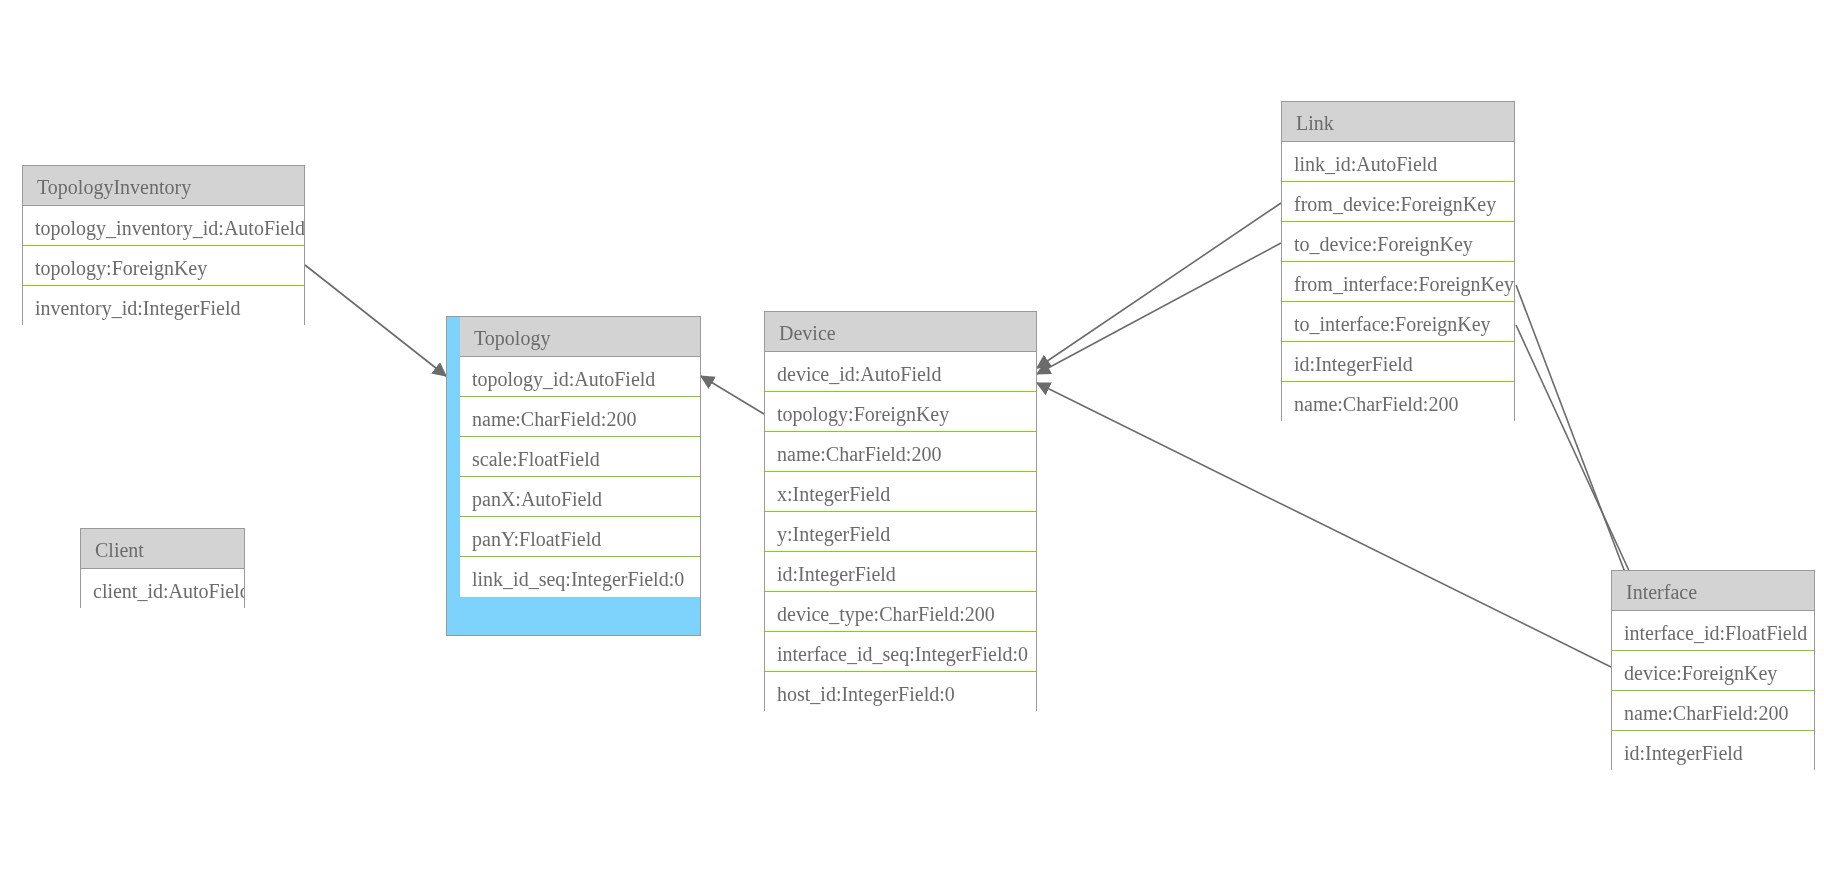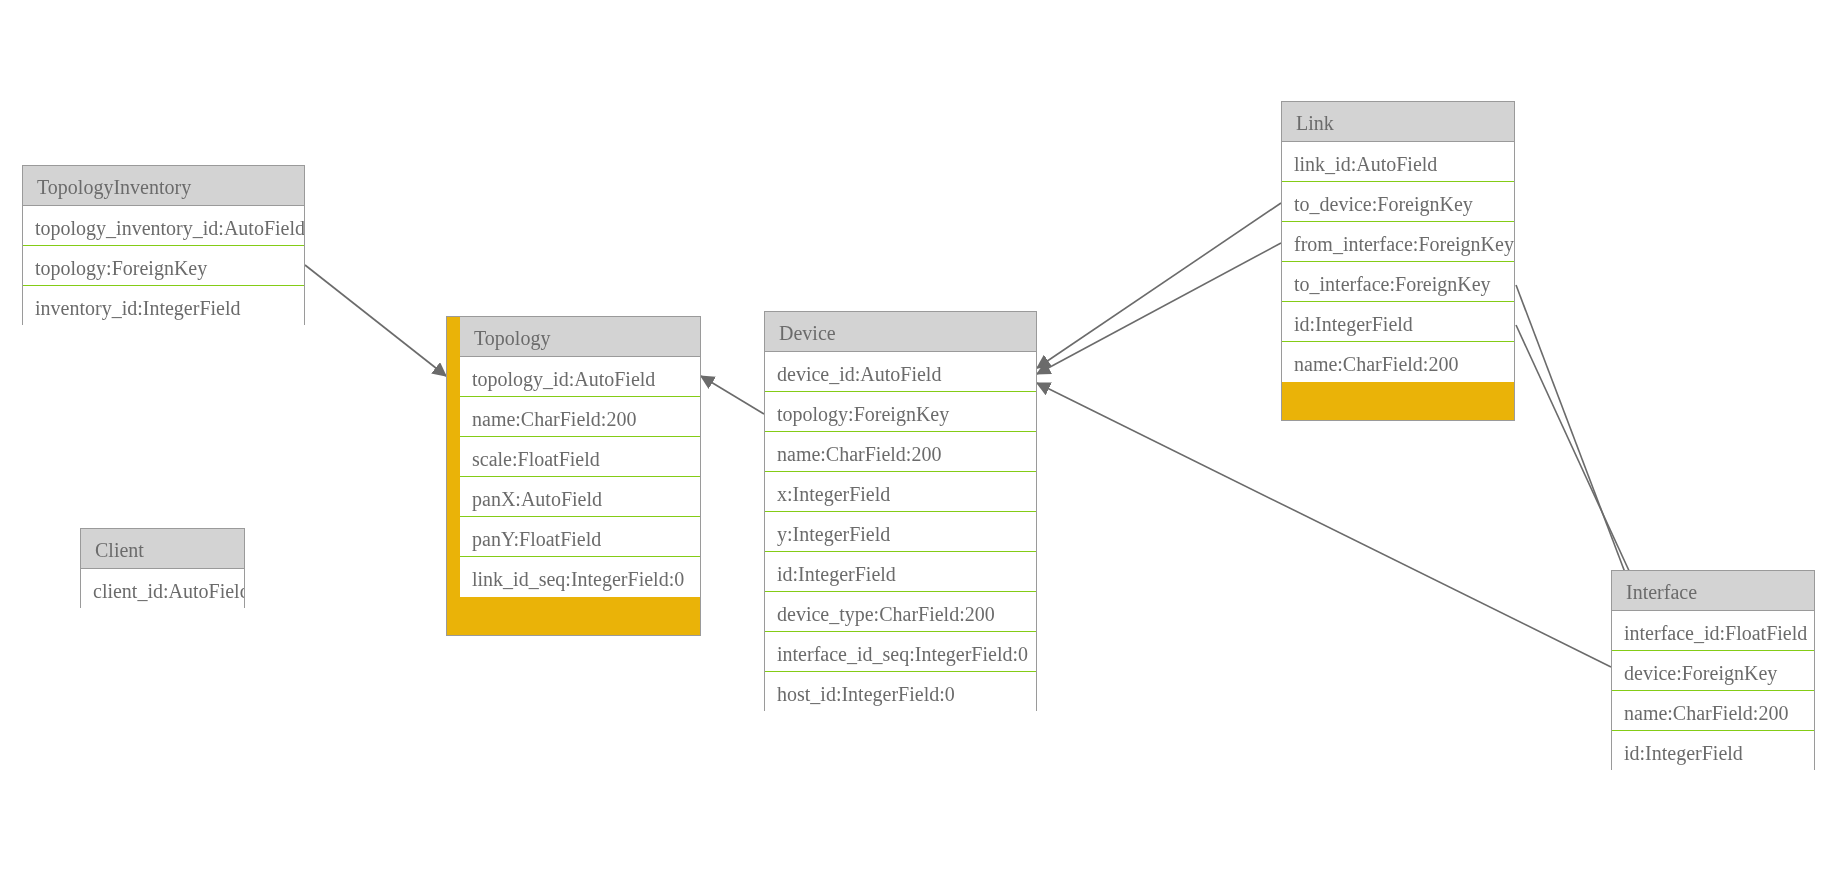--- a/index.html
+++ b/index.html
@@ -20,21 +20,21 @@
     left: 0;
     top: 0;
     width: 1824px;
     height: 874px;
     pointer-events: none;
   }
   .entity {
     position: absolute;
     box-sizing: border-box;
     border: 1px solid #9a9a9a;
-    background: #eab308;
+    background: #7dd3fc;
     z-index: 2;
   }
   .entity-header {
     box-sizing: border-box;
     background: #d3d3d3;
     border-bottom: 1px solid #9a9a9a;
     color: #6b6b6b;
     font-size: 20px;
     line-height: 1;
     padding: 11px 14px 0 14px;
@@ -111,20 +111,21 @@
     <div class="entity-field">y:IntegerField</div>
     <div class="entity-field">id:IntegerField</div>
     <div class="entity-field">device_type:CharField:200</div>
     <div class="entity-field">interface_id_seq:IntegerField:0</div>
     <div class="entity-field">host_id:IntegerField:0</div>
   </div>
 
   <div class="entity" style="left: 1281px; top: 101px; width: 234px; height: 320px;">
     <div class="entity-header">Link</div>
     <div class="entity-field">link_id:AutoField</div>
+    <div class="entity-field">from_device:ForeignKey</div>
     <div class="entity-field">to_device:ForeignKey</div>
     <div class="entity-field">from_interface:ForeignKey</div>
     <div class="entity-field">to_interface:ForeignKey</div>
     <div class="entity-field">id:IntegerField</div>
     <div class="entity-field">name:CharField:200</div>
   </div>
 
   <div class="entity" style="left: 1611px; top: 570px; width: 204px; height: 200px; font-family: Liberation Serif, serif;">
     <div class="entity-header">Interface</div>
     <div class="entity-field">interface_id:FloatField</div>

